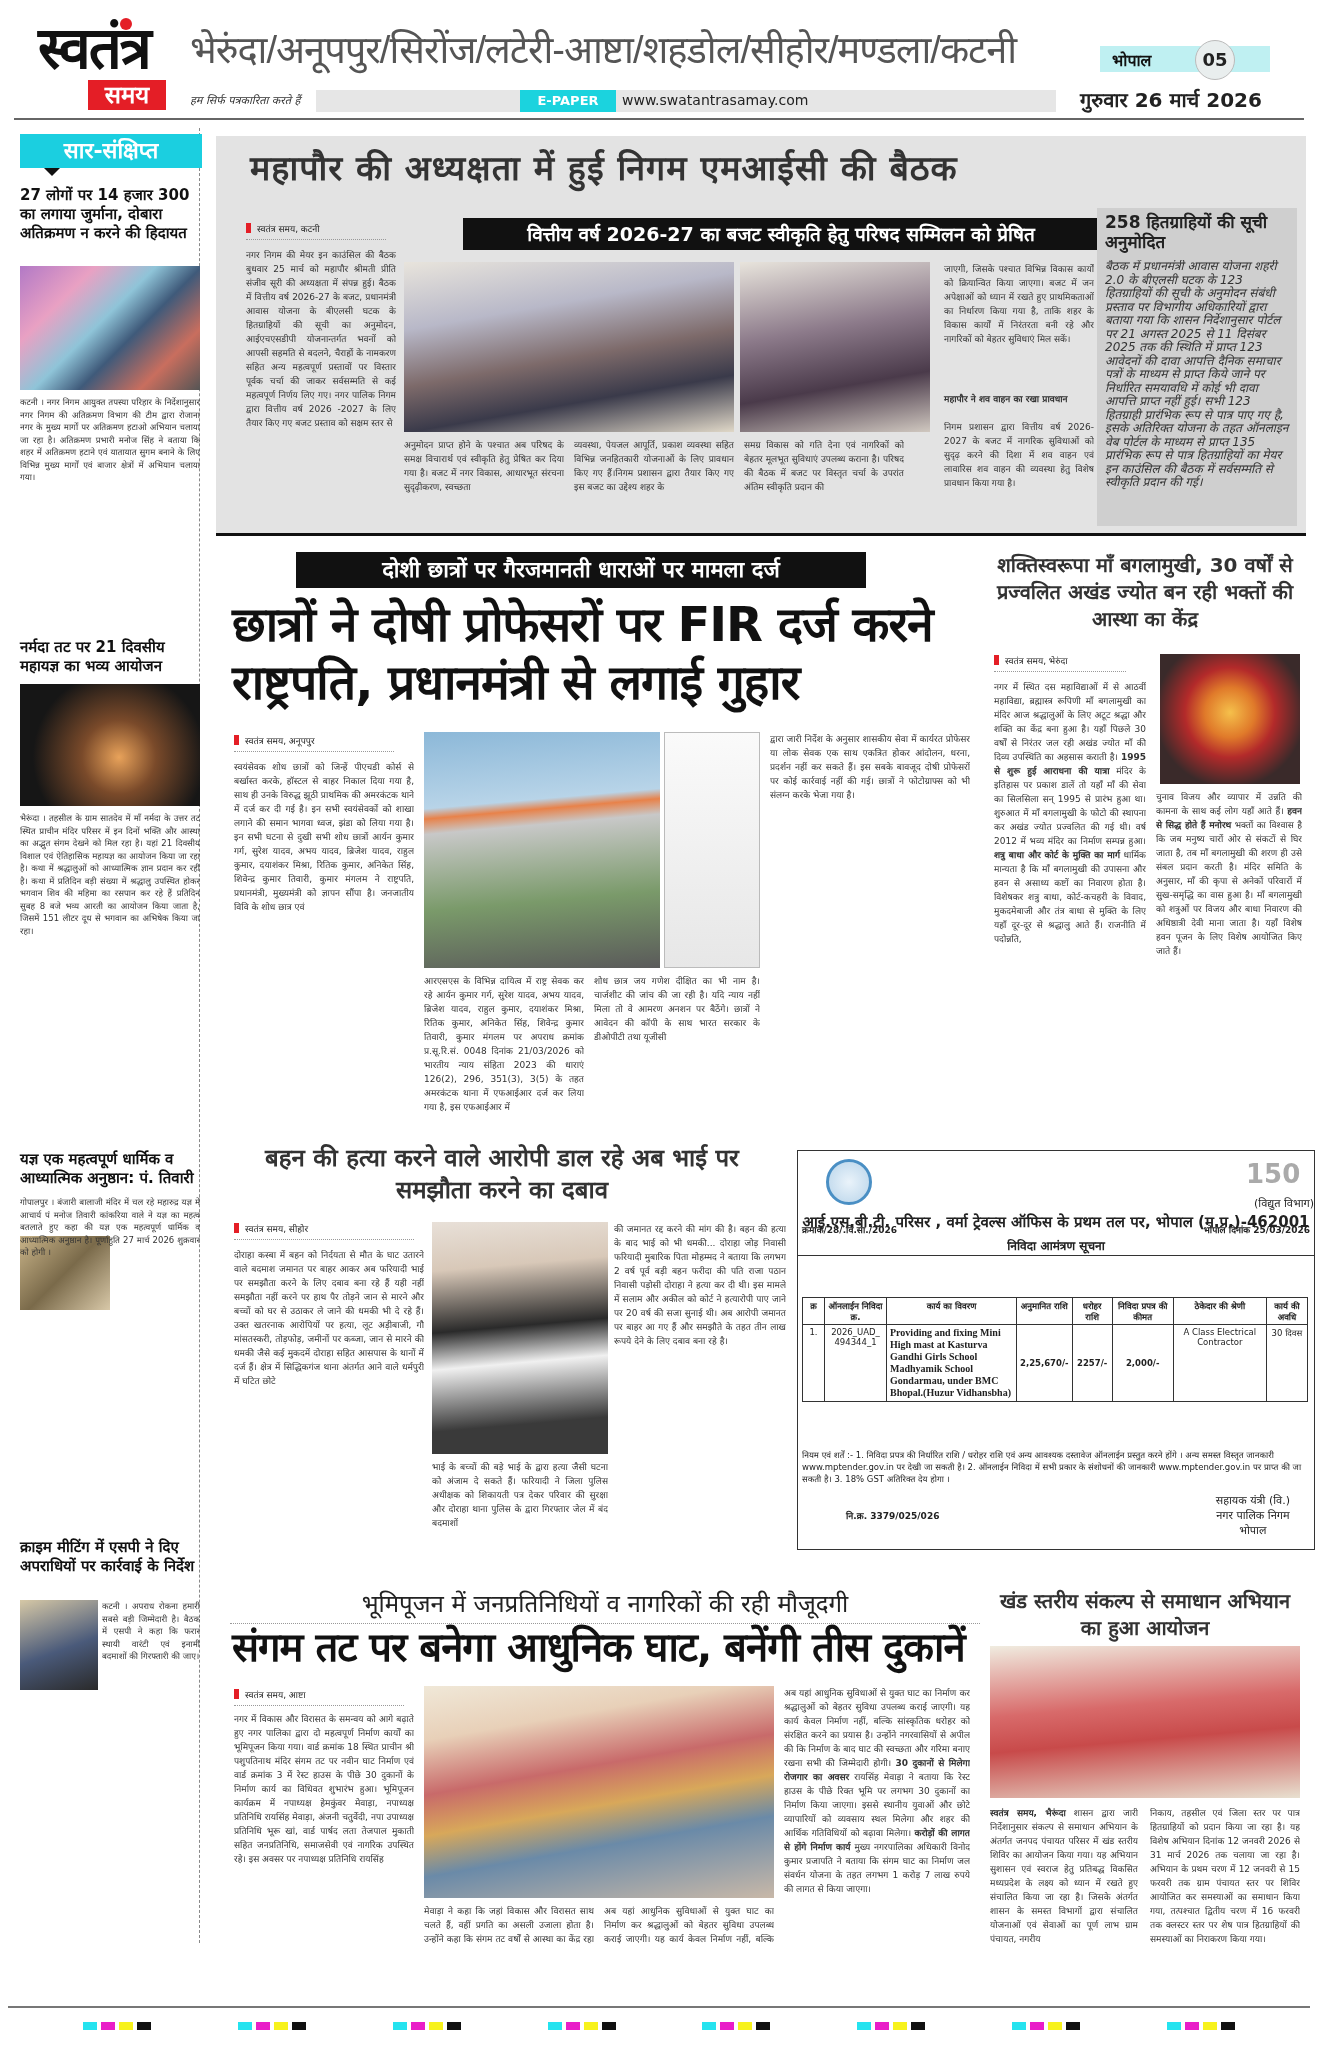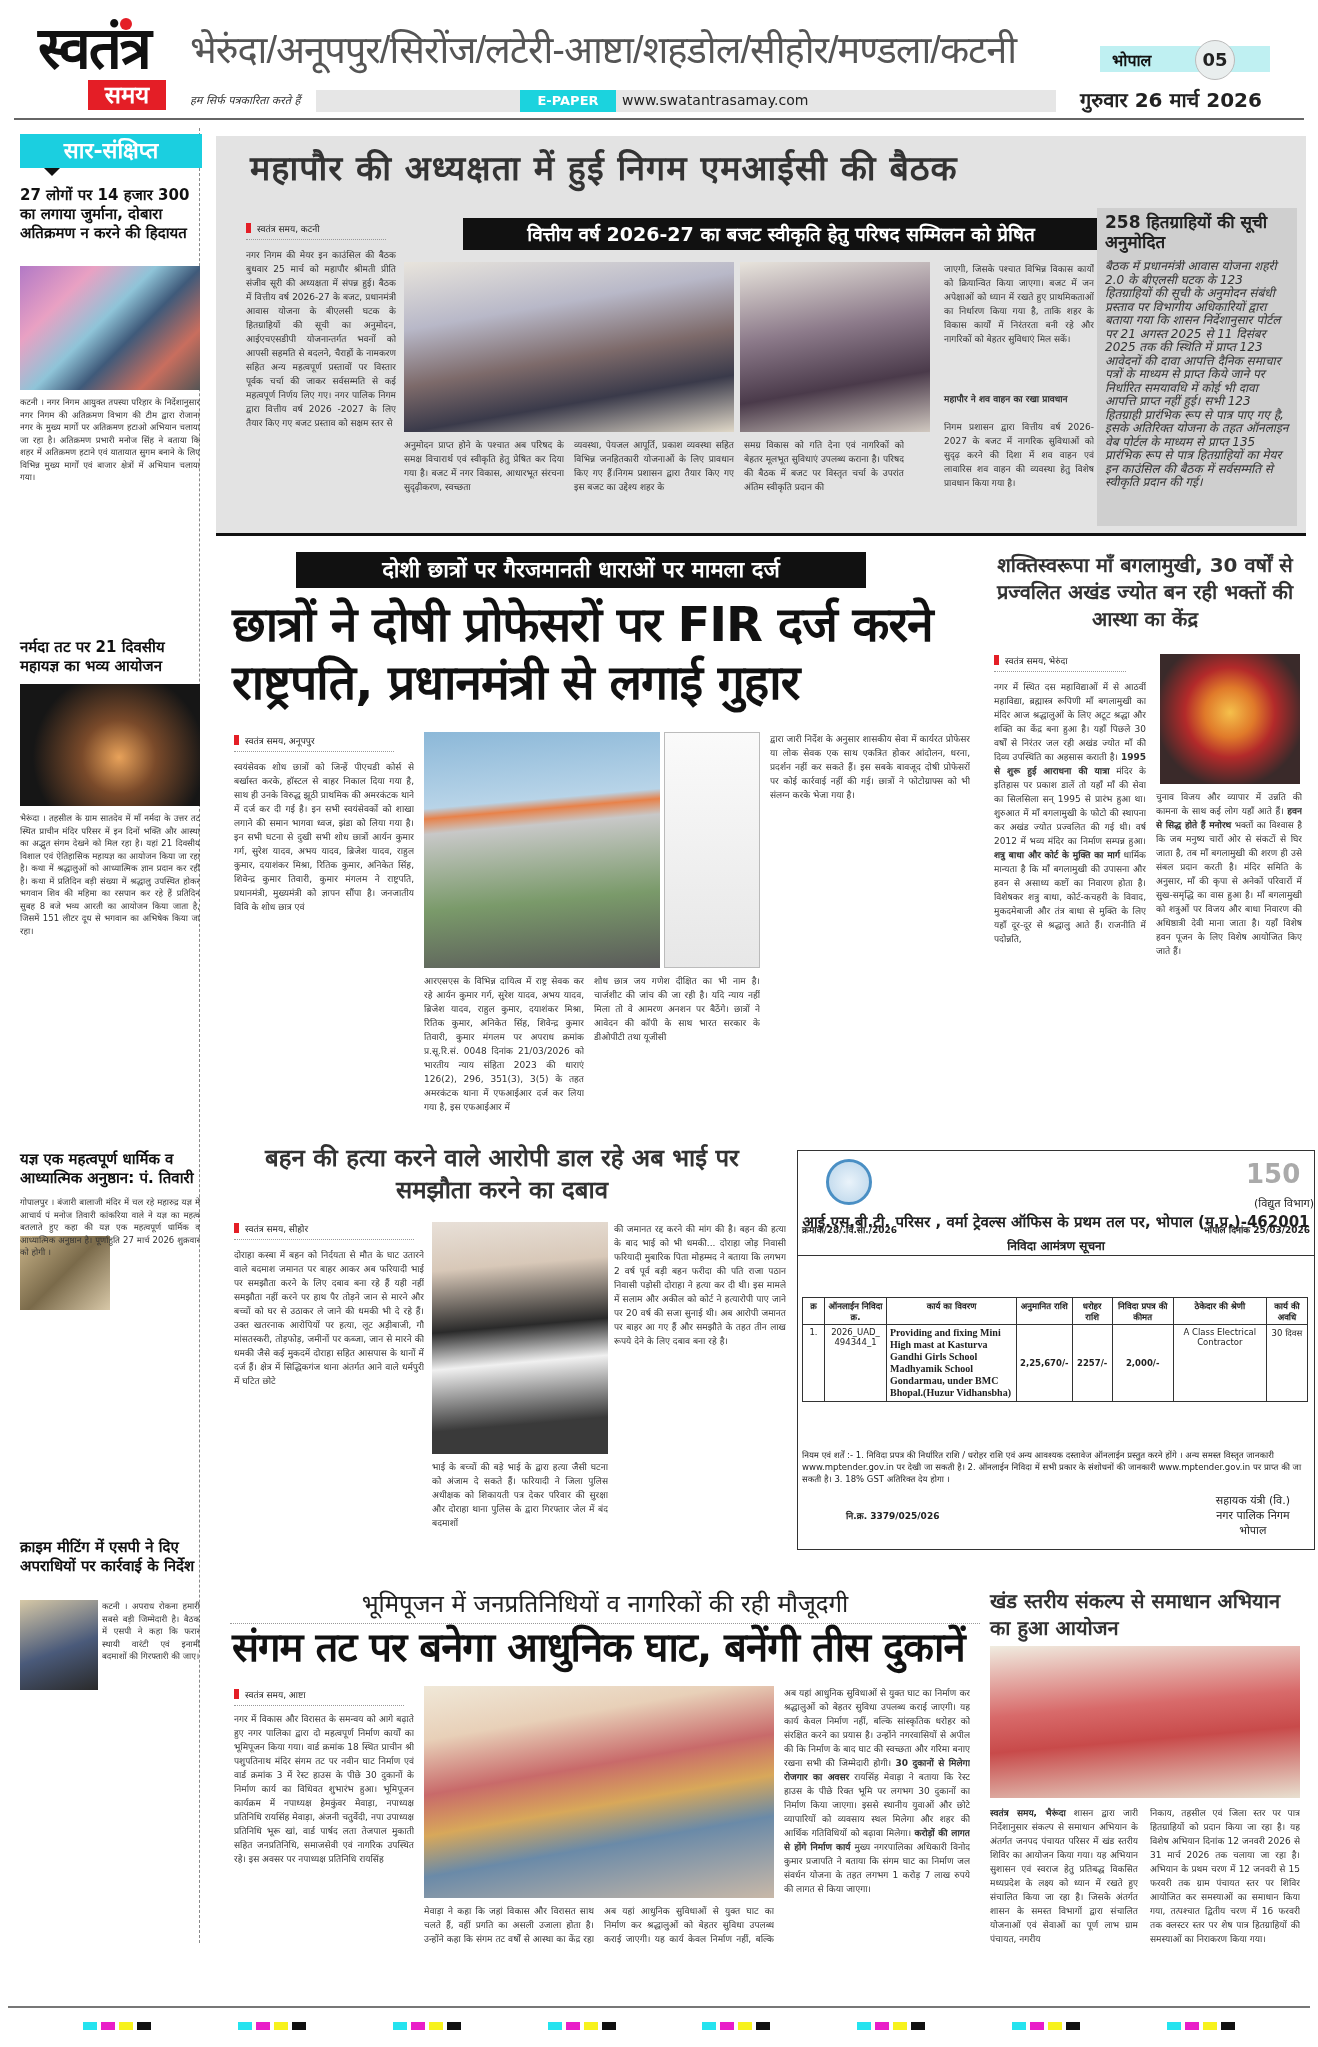--- a/index.html
+++ b/index.html
@@ -193,21 +193,21 @@
 <div class="abs col-text" style="left:424px;top:1904px;width:170px;height:44px;overflow:hidden">मेवाड़ा ने कहा कि जहां विकास और विरासत साथ चलते हैं, वहीं प्रगति का असली उजाला होता है। उन्होंने कहा कि संगम तट वर्षों से आस्था का केंद्र रहा है और</div>
 <div class="abs col-text" style="left:604px;top:1904px;width:170px;height:44px;overflow:hidden">अब यहां आधुनिक सुविधाओं से युक्त घाट का निर्माण कर श्रद्धालुओं को बेहतर सुविधा उपलब्ध कराई जाएगी। यह कार्य केवल निर्माण नहीं, बल्कि सांस्कृतिक धरोहर को संरक्षित करने का प्रयास है। उन्होंने नगरवासियों से अपील की कि निर्माण के बाद घाट की स्वच्छता और गरिमा बनाए रखना सभी की जिम्मेदारी होगी।</div>
 <div class="abs col-text" style="left:784px;top:1686px;width:186px;height:262px;overflow:hidden">
   <span>अब यहां आधुनिक सुविधाओं से युक्त घाट का निर्माण कर श्रद्धालुओं को बेहतर सुविधा उपलब्ध कराई जाएगी। यह कार्य केवल निर्माण नहीं, बल्कि सांस्कृतिक धरोहर को संरक्षित करने का प्रयास है। उन्होंने नगरवासियों से अपील की कि निर्माण के बाद घाट की स्वच्छता और गरिमा बनाए रखना सभी की जिम्मेदारी होगी।</span>
   <b>30 दुकानों से मिलेगा रोजगार का अवसर</b>
   <span>रायसिंह मेवाड़ा ने बताया कि रेस्ट हाउस के पीछे रिक्त भूमि पर लगभग 30 दुकानों का निर्माण किया जाएगा। इससे स्थानीय युवाओं और छोटे व्यापारियों को व्यवसाय स्थल मिलेगा और शहर की आर्थिक गतिविधियों को बढ़ावा मिलेगा।</span>
   <b>करोड़ों की लागत से होंगे निर्माण कार्य</b>
   <span>मुख्य नगरपालिका अधिकारी विनोद कुमार प्रजापति ने बताया कि संगम घाट का निर्माण जल संवर्धन योजना के तहत लगभग 1 करोड़ 7 लाख रुपये की लागत से किया जाएगा।</span>
 </div>
 
-<div class="abs" style="left:990px;top:1588px;width:310px;font-size:20px;line-height:27px;color:#333;font-weight:bold">खंड स्तरीय संकल्प से समाधान अभियान का हुआ आयोजन</div>
+<div class="abs" style="left:990px;top:1588px;width:310px;text-align:center;font-size:20px;line-height:27px;color:#333;font-weight:bold">खंड स्तरीय संकल्प से समाधान अभियान का हुआ आयोजन</div>
 <div class="abs news-img" style="left:990px;top:1646px;width:310px;height:152px;background:linear-gradient(175deg,#f0ece0,#d86a6a 40%,#c84a4a 60%,#e8e0d0)"></div>
 <div class="abs col-text" style="left:990px;top:1806px;width:148px;height:142px;overflow:hidden">
   <b>स्वतंत्र समय, भैरूंदा</b>
   <span>शासन द्वारा जारी निर्देशानुसार संकल्प से समाधान अभियान के अंतर्गत जनपद पंचायत परिसर में खंड स्तरीय शिविर का आयोजन किया गया। यह अभियान सुशासन एवं स्वराज हेतु प्रतिबद्ध विकसित मध्यप्रदेश के लक्ष्य को ध्यान में रखते हुए संचालित किया जा रहा है। जिसके अंतर्गत शासन के समस्त विभागों द्वारा संचालित योजनाओं एवं सेवाओं का पूर्ण लाभ ग्राम पंचायत, नगरीय</span>
 </div>
 <div class="abs col-text" style="left:1150px;top:1806px;width:150px;height:142px;overflow:hidden">निकाय, तहसील एवं जिला स्तर पर पात्र हितग्राहियों को प्रदान किया जा रहा है। यह विशेष अभियान दिनांक 12 जनवरी 2026 से 31 मार्च 2026 तक चलाया जा रहा है। अभियान के प्रथम चरण में 12 जनवरी से 15 फरवरी तक ग्राम पंचायत स्तर पर शिविर आयोजित कर समस्याओं का समाधान किया गया, तत्पश्चात द्वितीय चरण में 16 फरवरी तक क्लस्टर स्तर पर शेष पात्र हितग्राहियों की समस्याओं का निराकरण किया गया।</div>
 
 <div class="abs" style="left:8px;top:2006px;width:1302px;height:2px;background:#777"></div>
 <div class="abs" style="left:0;top:2022px;width:1318px;display:flex;justify-content:space-around;padding:0 40px">
   <div class="cmyk">

